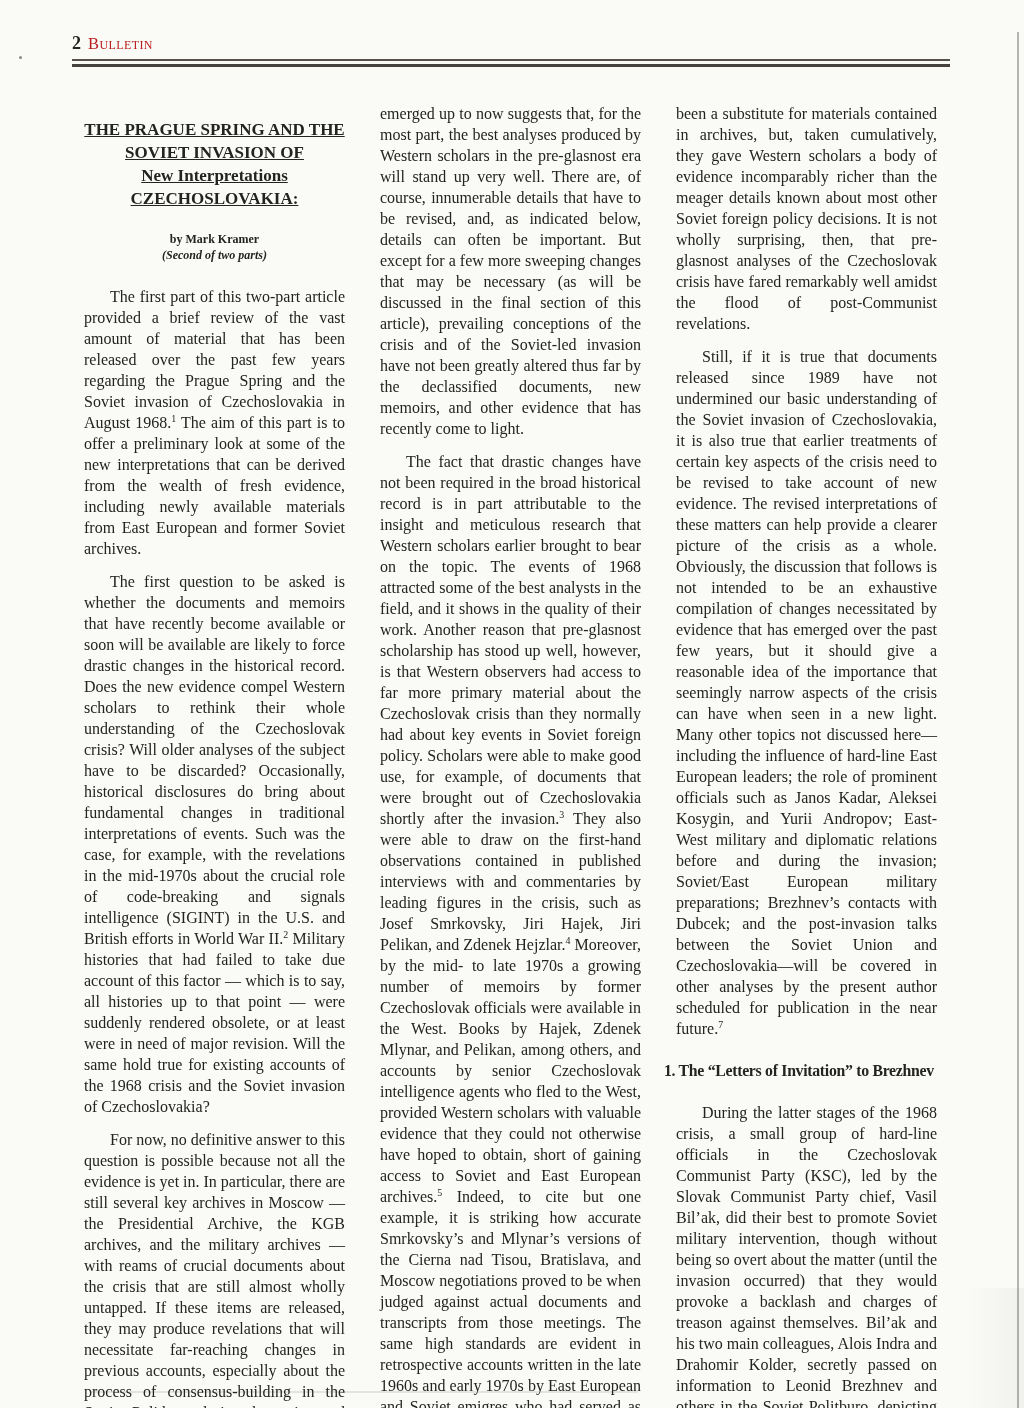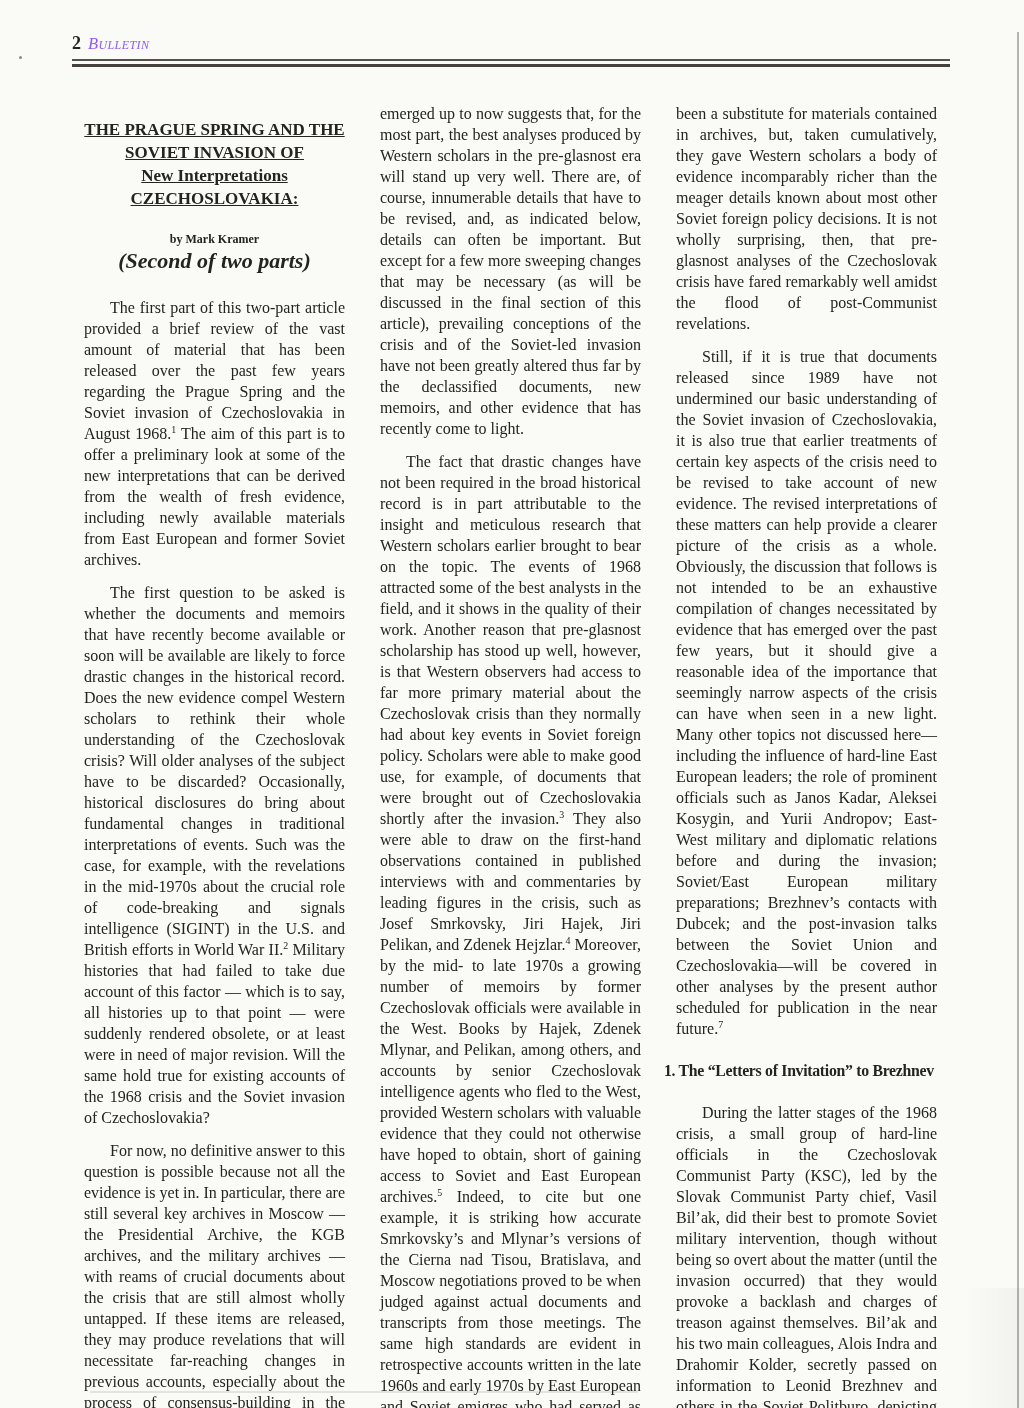--- a/index.html
+++ b/index.html
@@ -4,35 +4,35 @@
 <style>
   html,body{margin:0;padding:0;}
   body{width:1024px;height:1408px;background:#ffffff;overflow:hidden;}
   .page{position:relative;width:1024px;height:1408px;background:#fafaf7;
         font-family:"Liberation Serif","DejaVu Serif",serif;color:#232321;}
   .page-inner{position:absolute;left:72px;top:0;width:878px;}
   
   .running-head{margin-top:33px;display:flex;align-items:baseline;gap:7px;}
   .pageno{font-weight:bold;font-size:18px;}
   .jtitle{font-variant:small-caps;font-size:16.5px;letter-spacing:.4px;color:#3a3a37;}
-  .jtitle-it{font-variant:small-caps;font-style:italic;font-size:16.5px;letter-spacing:.4px;color:#8b5cf6;}
+  .jtitle-it{font-variant:small-caps;font-size:16.5px;letter-spacing:.4px;color:#b91c1c;}
   .rule-double{margin-top:5px;height:3px;border-top:2px solid #55514c;border-bottom:3px solid #45413c;width:878px;}
   
   .columns{display:flex;gap:11px;margin-top:24px;}
   .col{width:285px;}
   .col-body p{margin:12px;font-size:16px;line-height:21px;text-align:justify;hyphens:auto;}
   .col-body p.indent{text-indent:26px;}
   .col-body p.heading{font-weight:bold;text-align:left;white-space:nowrap;letter-spacing:-0.3px;
                       font-size:15.8px;margin:21px 0 21px 0;text-indent:0;}
   sup{font-size:0.62em;line-height:0;vertical-align:super;}
   em{font-style:italic;}
   
   .article-title{text-align:center;font-weight:bold;font-size:17px;line-height:23px;margin-top:27px;text-decoration:underline;}
   .byline{text-align:center;font-weight:bold;font-size:12px;margin-top:22px;}
-  .byline-note{text-align:center;font-weight:bold;font-style:italic;font-size:22px;margin-top:1px;}
+  .byline-note{text-align:center;font-weight:bold;font-style:italic;font-size:12px;margin-top:1px;}
   .col1-body{margin-top:23px;}
   
   .edge-line-right{position:absolute;left:1017px;top:32px;height:1376px;width:2px;background:#8f8f8b;opacity:.65;}
   .dot-artifact{position:absolute;left:19px;top:56px;width:3px;height:3px;border-radius:50%;background:#8a8a86;}
   .bottom-streak{position:absolute;left:90px;top:1391px;width:548px;height:2px;background:#e3e3df;}
   .corner-shade{position:absolute;right:0;bottom:0;width:60px;height:120px;
                 background:linear-gradient(to right, rgba(0,0,0,0), rgba(0,0,0,0.04));}
 </style>
 </head>
 <body>

